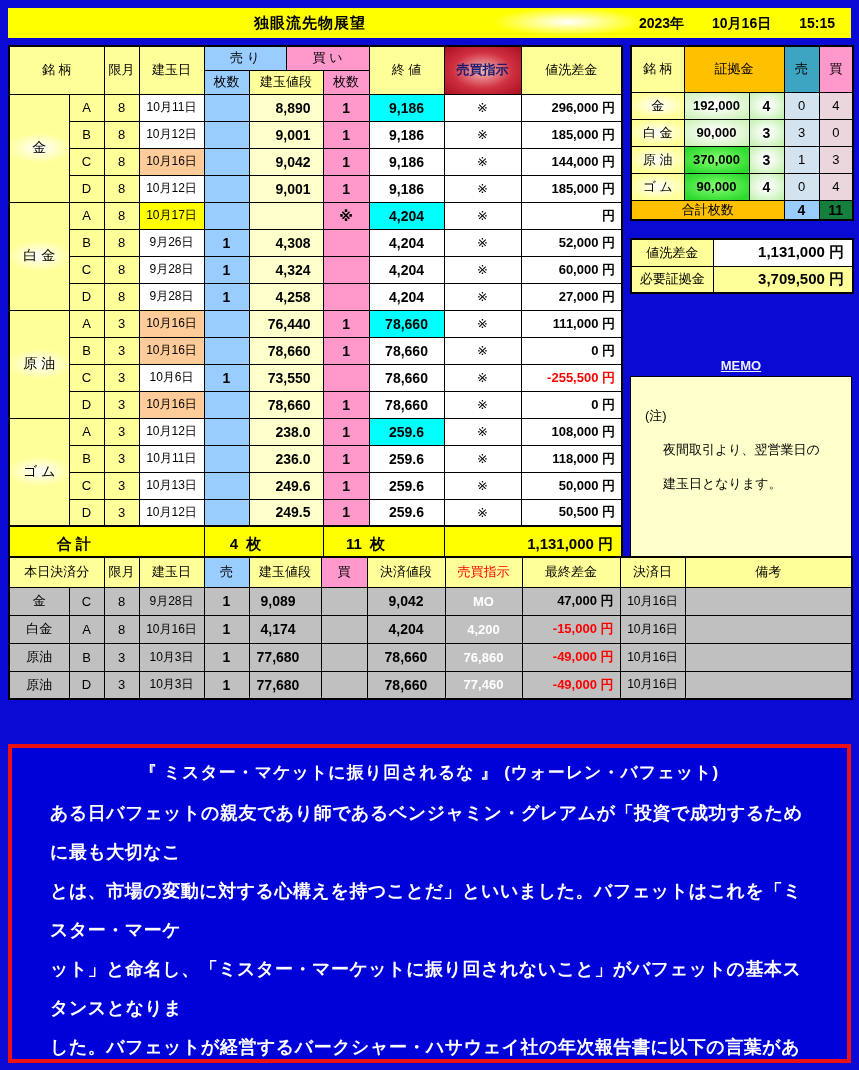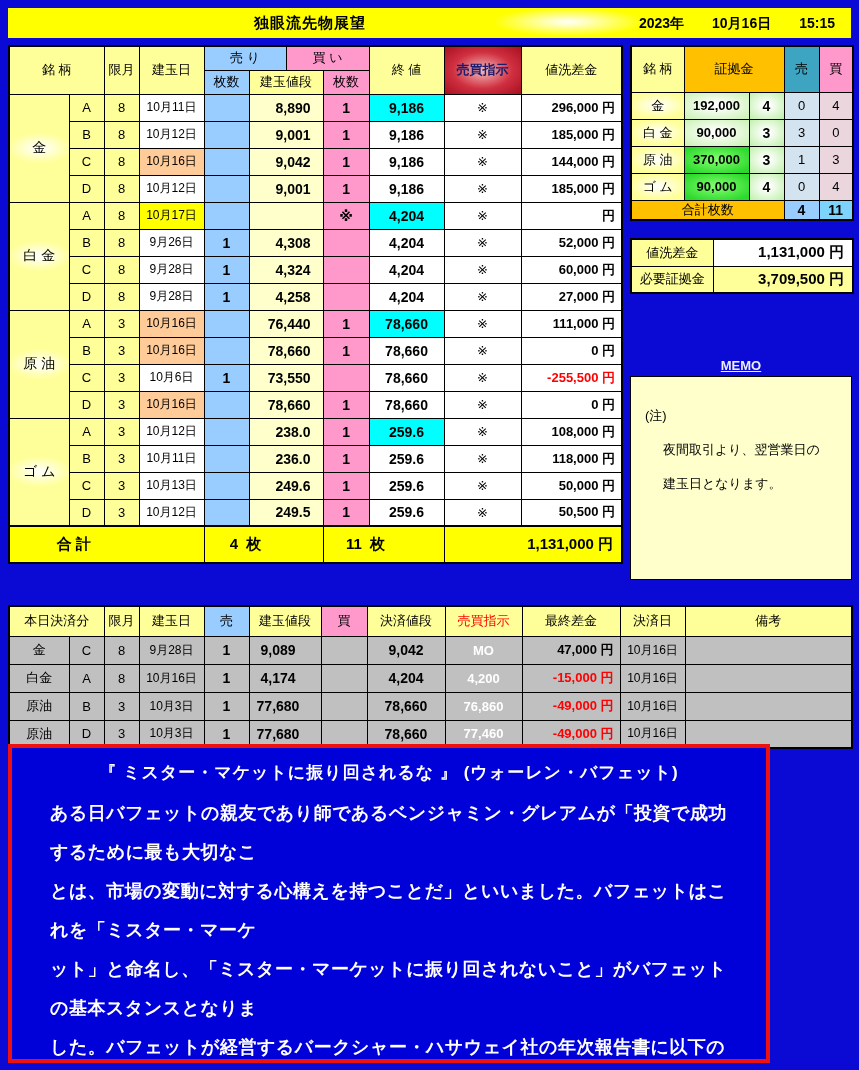--- a/index.html
+++ b/index.html
@@ -66,52 +66,52 @@
   .c-rcom   { background:radial-gradient(ellipse 30px 13px at center, #ffffff 0%, #ffff99 95%); font-size:13px; }
   .c-margin { font-weight:700; font-size:13px; }
   .m-light  { background:radial-gradient(ellipse at center, #ffffff 10%, #c9f2b2 100%); }
   .m-bright { background:radial-gradient(ellipse at center, #86ff72 0%, #2cd92c 85%); }
   .c-count  { background:radial-gradient(ellipse at center, #ffffff 12%, #bff0aa 100%);
               font-weight:700; font-size:14px; }
   .c-rsell  { background:#d4e3f0; font-size:13px; }
   .c-rbuy   { background:#ead6dc; font-size:13px; }
   .t-orange { background:#ffc000; font-size:13px; }
   .t-lblue  { background:#99ccff; font-weight:700; font-size:14px; }
-  .t-lpink  { background:#7dd3fc; font-weight:700; font-size:14px; }
+  .t-lpink  { background:#15803d; font-weight:700; font-size:14px; }
   #rp-b { left:630px; top:238px; width:222px; }
   #rp-b tr { height:27px; }
   .c-slabel { background:#ffff99; font-size:13px; }
   .c-svalue { background:#ffffff; font-weight:700; font-size:15px; text-align:right; padding-right:8px; }
   .row-hl .c-slabel, .row-hl .c-svalue { background:#ffff99; }
   
   #memo-bar { position:absolute; left:630px; top:354px; width:222px; height:22px;
               text-align:center; line-height:22px; }
   #memo-bar a { color:#eeeeff; font-size:13px; font-weight:700; text-decoration:underline; cursor:pointer; }
   #memo-box { position:absolute; left:630px; top:376px; width:222px; height:204px;
               background:#ffffcc; border:1px solid #000; font-size:13px; }
   #memo-note-title { margin:30px 0 0 14px; }
   .memo-line { margin-left:32px; margin-top:16px; }
   
-  #settle { left:8px; top:605px; width:843px; }
+  #settle { left:8px; top:556px; width:843px; }
   #settle thead tr { height:30px; }
   #settle tbody tr { height:28px; }
   #settle tbody td { background:#c0c0c0; }
   .s-inst-h { color:#ff0000; }
   .s-com   { font-size:13px; }
   .s-let   { font-size:13px; }
   .s-mon   { font-size:13px; }
   .s-date  { font-size:12px; }
   .s-sq    { font-weight:700; font-size:14px; }
   .s-price { font-weight:700; font-size:14px; text-align:center; padding-right:14px; }
   .s-settle{ font-weight:700; font-size:14px; }
   .s-inst  { color:#ffffff; font-weight:700; font-size:13px; }
   .s-diff  { font-weight:700; font-size:13px; text-align:right; padding-right:6px; }
   .s-sdate { font-size:12px; }
   
-  #quote { position:absolute; left:8px; top:744px; width:762px; height:319px;
+  #quote { position:absolute; left:8px; top:744px; width:843px; height:319px;
            background:#0000d8; border:4px solid #ee1111; color:#ffffff; font-weight:700; }
   .q-title { text-align:center; margin-top:13px; font-size:17px; letter-spacing:1px; }
   .q-body  { margin-top:10px; }
   .q-line  { margin:0 38px; line-height:39px; font-size:18px; letter-spacing:0.5px; }
 </style>
 </head>
 <body>
 
 <div class="titlebar">
   <div class="title">独眼流先物展望</div>

